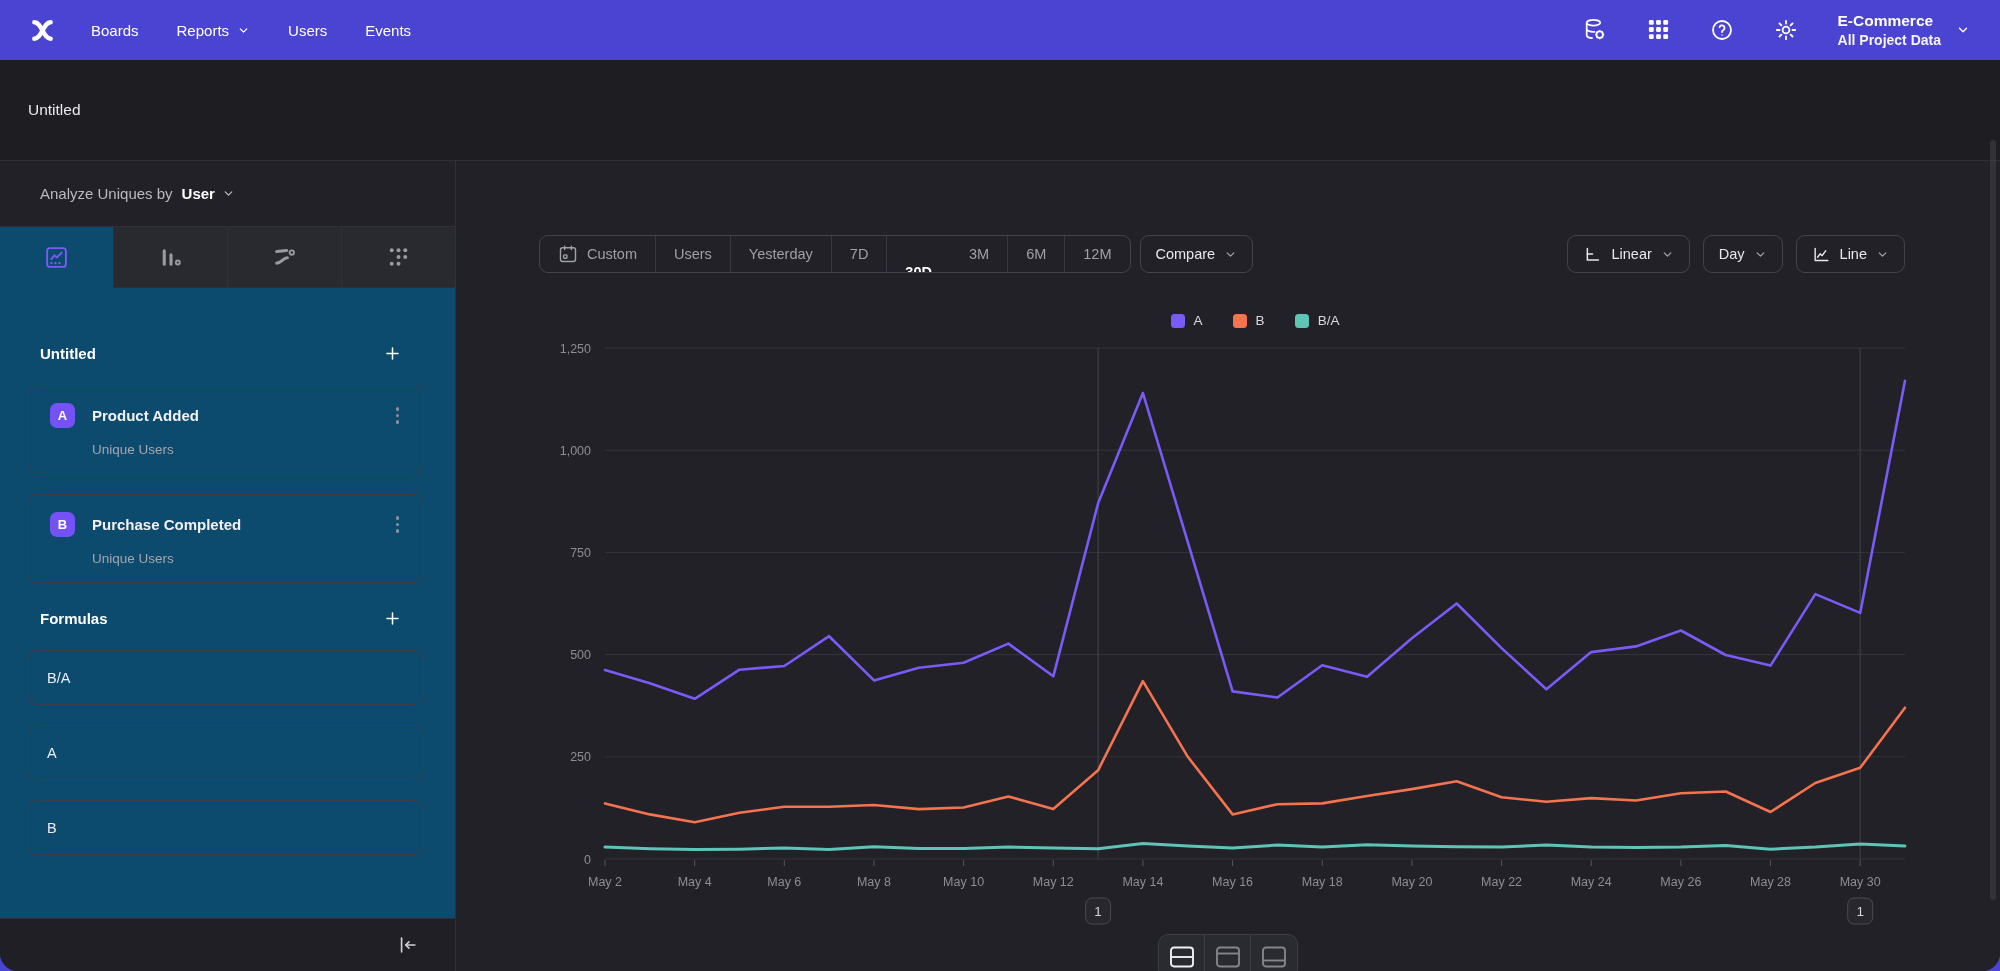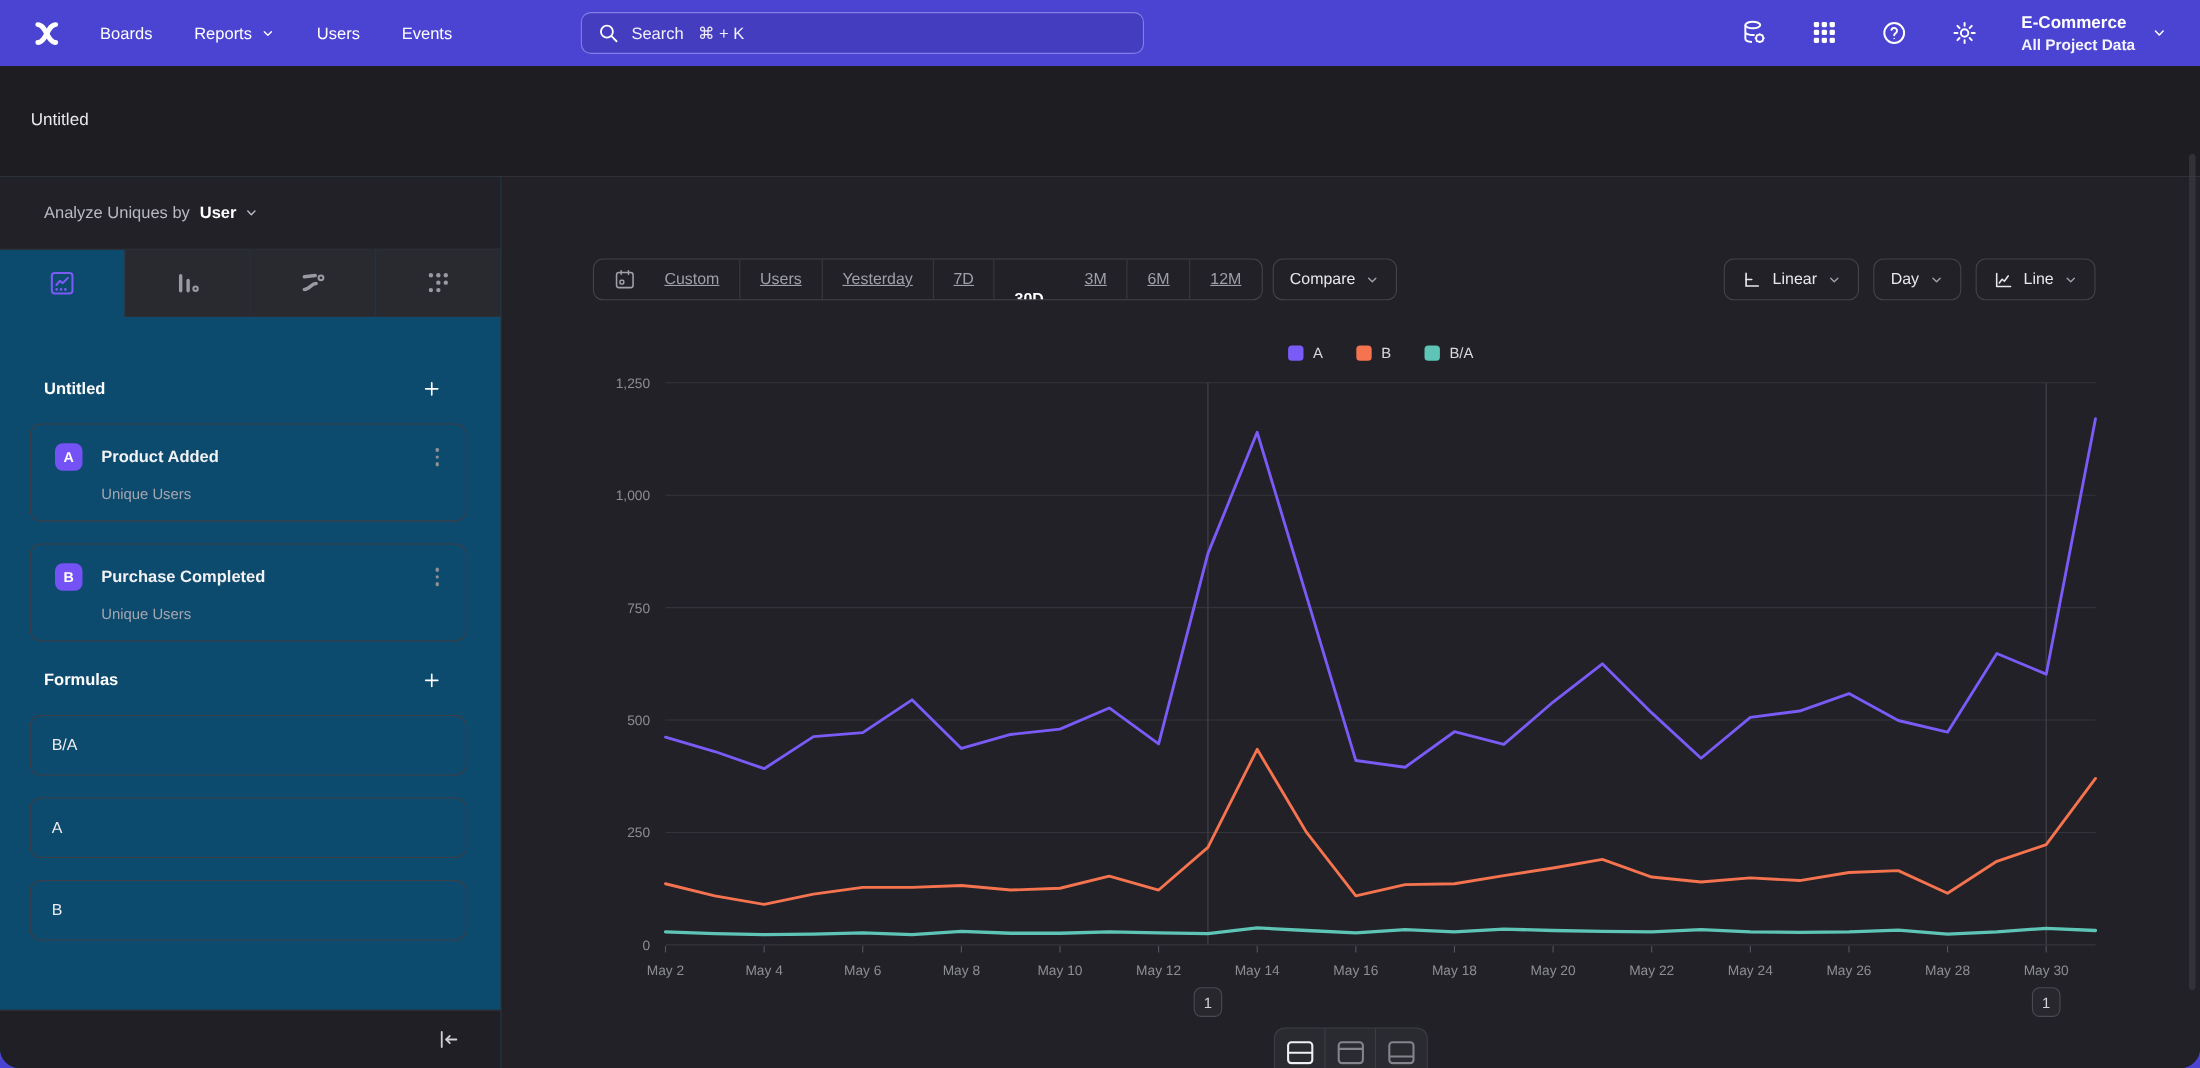--- a/index.html
+++ b/index.html
@@ -72,22 +72,22 @@
   .formula-card { height: 55px; display: flex; align-items: center; padding-left: 19px;
     font-size: 14.5px; color: #ededf1; cursor: pointer; }
   .side-foot { position: absolute; bottom: 0; left: 0; right: 0; height: 53px; border-top: 1px solid #303037;
     display: flex; align-items: center; justify-content: flex-end; padding-right: 36px; color: #cfcfd5; background: #1f1f25; }
   .collapse-btn { display: flex; cursor: pointer; }
 
   
   .main { flex: 1; position: relative; background: #212127; }
   .controls { position: absolute; top: 74px; left: 83px; right: 95px; height: 38px; display: flex; align-items: center; }
   .ranges { display: flex; height: 38px; border: 1px solid #43434a; border-radius: 9px; overflow: hidden; }
-  .seg { display: flex; align-items: center; gap: 26px; padding: 0 18px; font-size: 14.5px;
-    color: #9fa0a8; border-right: 1px solid #38383f; cursor: pointer; white-space: nowrap; text-decoration: underline; }
+  .seg { display: flex; align-items: center; gap: 9px; padding: 0 18px; font-size: 14.5px;
+    color: #9fa0a8; border-right: 1px solid #38383f; cursor: pointer; white-space: nowrap; }
   .seg:last-child { border-right: none; }
   .seg.active { background: #35353c; color: #fff; font-weight: 700; margin-top: 36px; }
   .btn { display: flex; align-items: center; gap: 9px; height: 38px; padding: 0 15px;
     border: 1px solid #43434a; border-radius: 9px; font-size: 14.5px; color: #e8e8ec; cursor: pointer; white-space: nowrap; }
   .compare { margin-left: 9px; }
   .right-controls { margin-left: auto; display: flex; gap: 13px; }
   .btn .chev, .seg .chev { color: #9fa0a8; }
 
   .legend { position: absolute; top: 152px; left: 149px; width: 1300px;
     display: flex; justify-content: center; align-items: center; gap: 30px; }
@@ -130,30 +130,20 @@
         </span>
       </div>
       <div class="nav-item">
         <span>Users</span>
       </div>
       <div class="nav-item">
         <span>Events</span>
       </div>
     </div>
 
-  <div class="searchbar">
-    <span>
-      <svg viewBox="0 0 24 24" width="20" height="20" fill="none" stroke="#fff" stroke-width="2">
-        <circle cx="10.5" cy="10.5" r="6.5"></circle>
-          <path d="M15.5 15.5L21 21" stroke-linecap="round"></path>
-      </svg>
-    </span>
-    <span>Search</span>
-    <span class="search-shortcut">⌘ + K</span>
-  </div>
 
   <div class="topright">
     <span class="icon-btn">
       <svg viewBox="0 0 24 24" width="25" height="25" fill="none" stroke="#fff" stroke-width="1.7">
         <ellipse cx="11" cy="5.5" rx="6.5" ry="2.8"></ellipse>
         <path d="M4.5 5.5v6c0 1.5 2.9 2.8 6.5 2.8.5 0 1.1 0 1.6-.1M4.5 11.5v6c0 1.4 2.5 2.6 5.8 2.8"></path>
         <circle cx="17" cy="17" r="3.1"></circle>
         <path d="M17 12.7v1.2M17 20.1v1.2M21.3 17h-1.2M13.9 17h-1.2M20 14l-.8.8M14.8 19.2l-.8.8M20 20l-.8-.8M14.8 14.8l-.8-.8" stroke-width="1.5"></path>
       </svg>
     </span>

